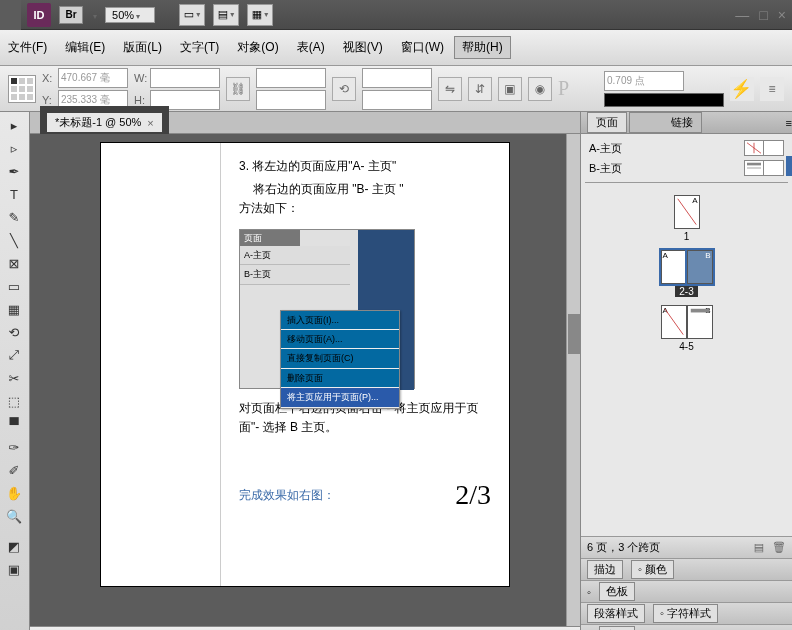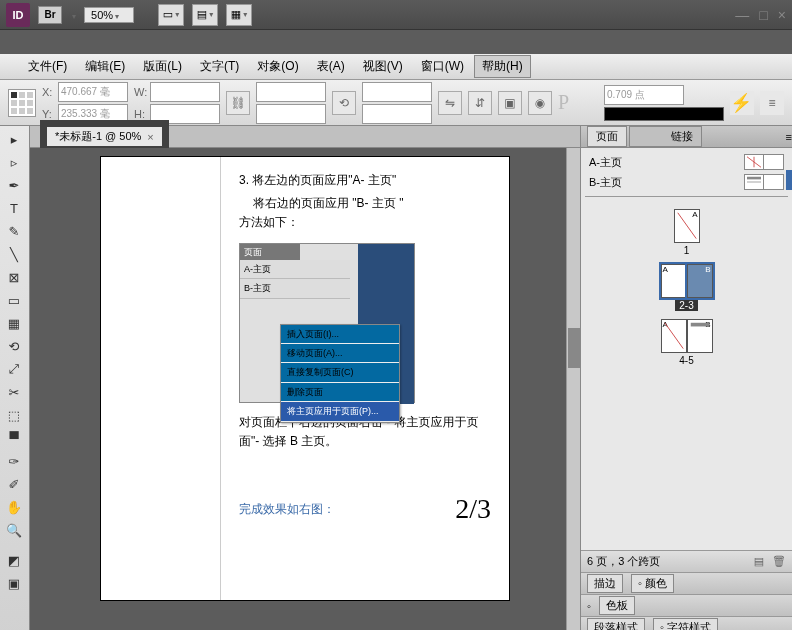--- a/index.html
+++ b/index.html
@@ -1,24 +1,24 @@
 <!DOCTYPE html>
 <html><head>
 <meta charset="utf-8">
 <style>
 * { margin: 0; padding: 0; box-sizing: border-box; font-family: "Microsoft YaHei", sans-serif; }
 body { width: 792px; height: 630px; background: #5c5c5c; overflow: hidden; font-size: 11px; color: #000; }
-.titlebar { height: 30px; background: linear-gradient(#5a5a5a,#4a4a4a); display: flex; align-items: center; padding: 0 6px; gap: 8px; border-bottom: 1px solid #333; }
+.titlebar { height: 30px; background: linear-gradient(#5a5a5a,#4a4a4a); display: flex; align-items: center; padding: 0 6px; gap: 8px; border-bottom: 1px solid #333; margin-left: 21px; }
 .id-logo { width: 24px; height: 24px; background: #6a2a5a; color: #fff; display: flex; align-items: center; justify-content: center; font-weight: bold; font-size: 11px; border-radius: 2px; }
 .br-logo { width: 24px; height: 18px; background: #d0d0d0; border: 1px solid #888; display: flex; align-items: center; justify-content: center; font-size: 10px; font-weight: bold; }
 .zoom-select { padding: 1px 14px 1px 6px; background: #e8e8e8; border: 1px solid #999; font-size: 11px; }
 .tb-btn { width: 26px; height: 22px; background: #e0e0e0; border: 1px solid #999; display: inline-flex; align-items: center; justify-content: center; }
 .spacer { flex: 1; }
 .window-controls { display: flex; gap: 10px; color: #888; font-size: 14px; }
-.menubar { height: 26px; background: linear-gradient(#f0f0f0,#d8d8d8); display: flex; align-items: center; padding: 0 20px; gap: 2px; border-bottom: 1px solid #999; font-size: 12px; margin-top: 24px; }
+.menubar { height: 36px; background: linear-gradient(#f0f0f0,#d8d8d8); display: flex; align-items: center; padding: 0 0; gap: 2px; border-bottom: 1px solid #999; font-size: 12px; }
 .menu-item { padding: 3px 8px; cursor: pointer; }
 .menu-item.active { background: #d0d0d0; border: 1px solid #888; padding: 2px 7px; }
 .controlbar { height: 46px; background: linear-gradient(#f0f0f0,#d8d8d8); display: flex; align-items: center; padding: 2px 8px; gap: 6px; border-bottom: 1px solid #888; }
 .ref-grid { width: 28px; height: 28px; border: 1px solid #999; background: #fff; display: grid; grid-template-columns: repeat(3,1fr); grid-template-rows: repeat(3,1fr); gap: 2px; padding: 2px; }
 .ref-grid div { background: #ccc; }
 .ref-grid div:first-child { background: #333; }
 .xy-group { display: flex; flex-direction: column; gap: 2px; font-size: 11px; }
 .xy-row { display: flex; align-items: center; gap: 2px; }
 .xy-row span { width: 14px; color: #666; }
 .num-input { width: 70px; height: 20px; border: 1px solid #999; background: #fff; font-size: 10px; padding: 0 2px; color: #999; display: inline-flex; align-items: center; text-align: right; }

